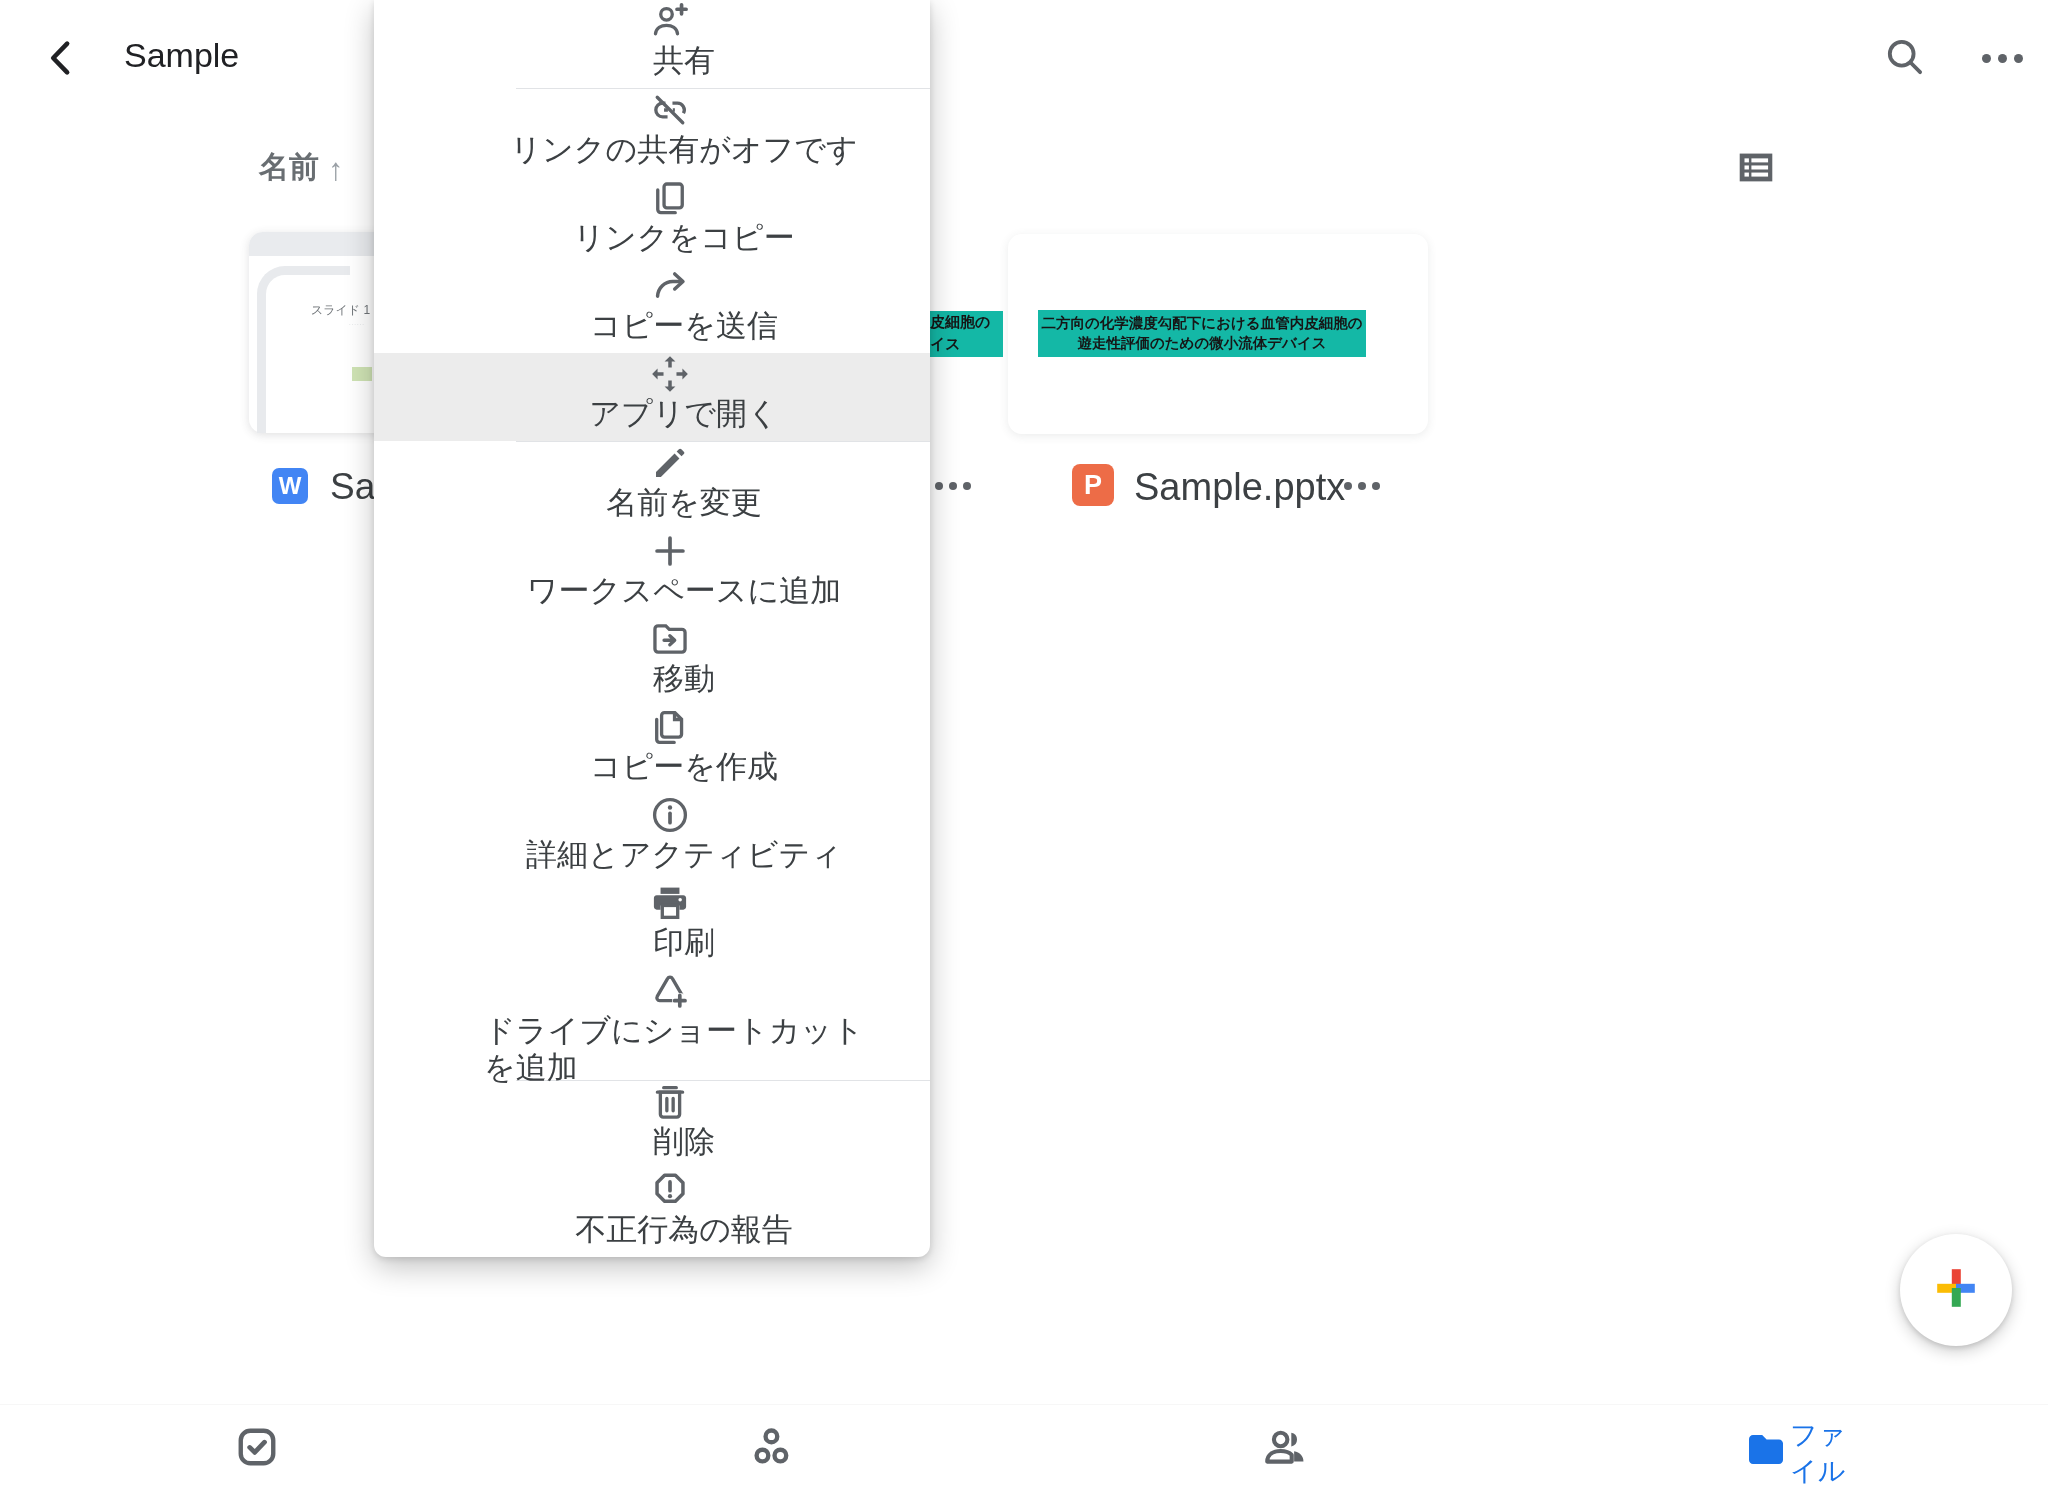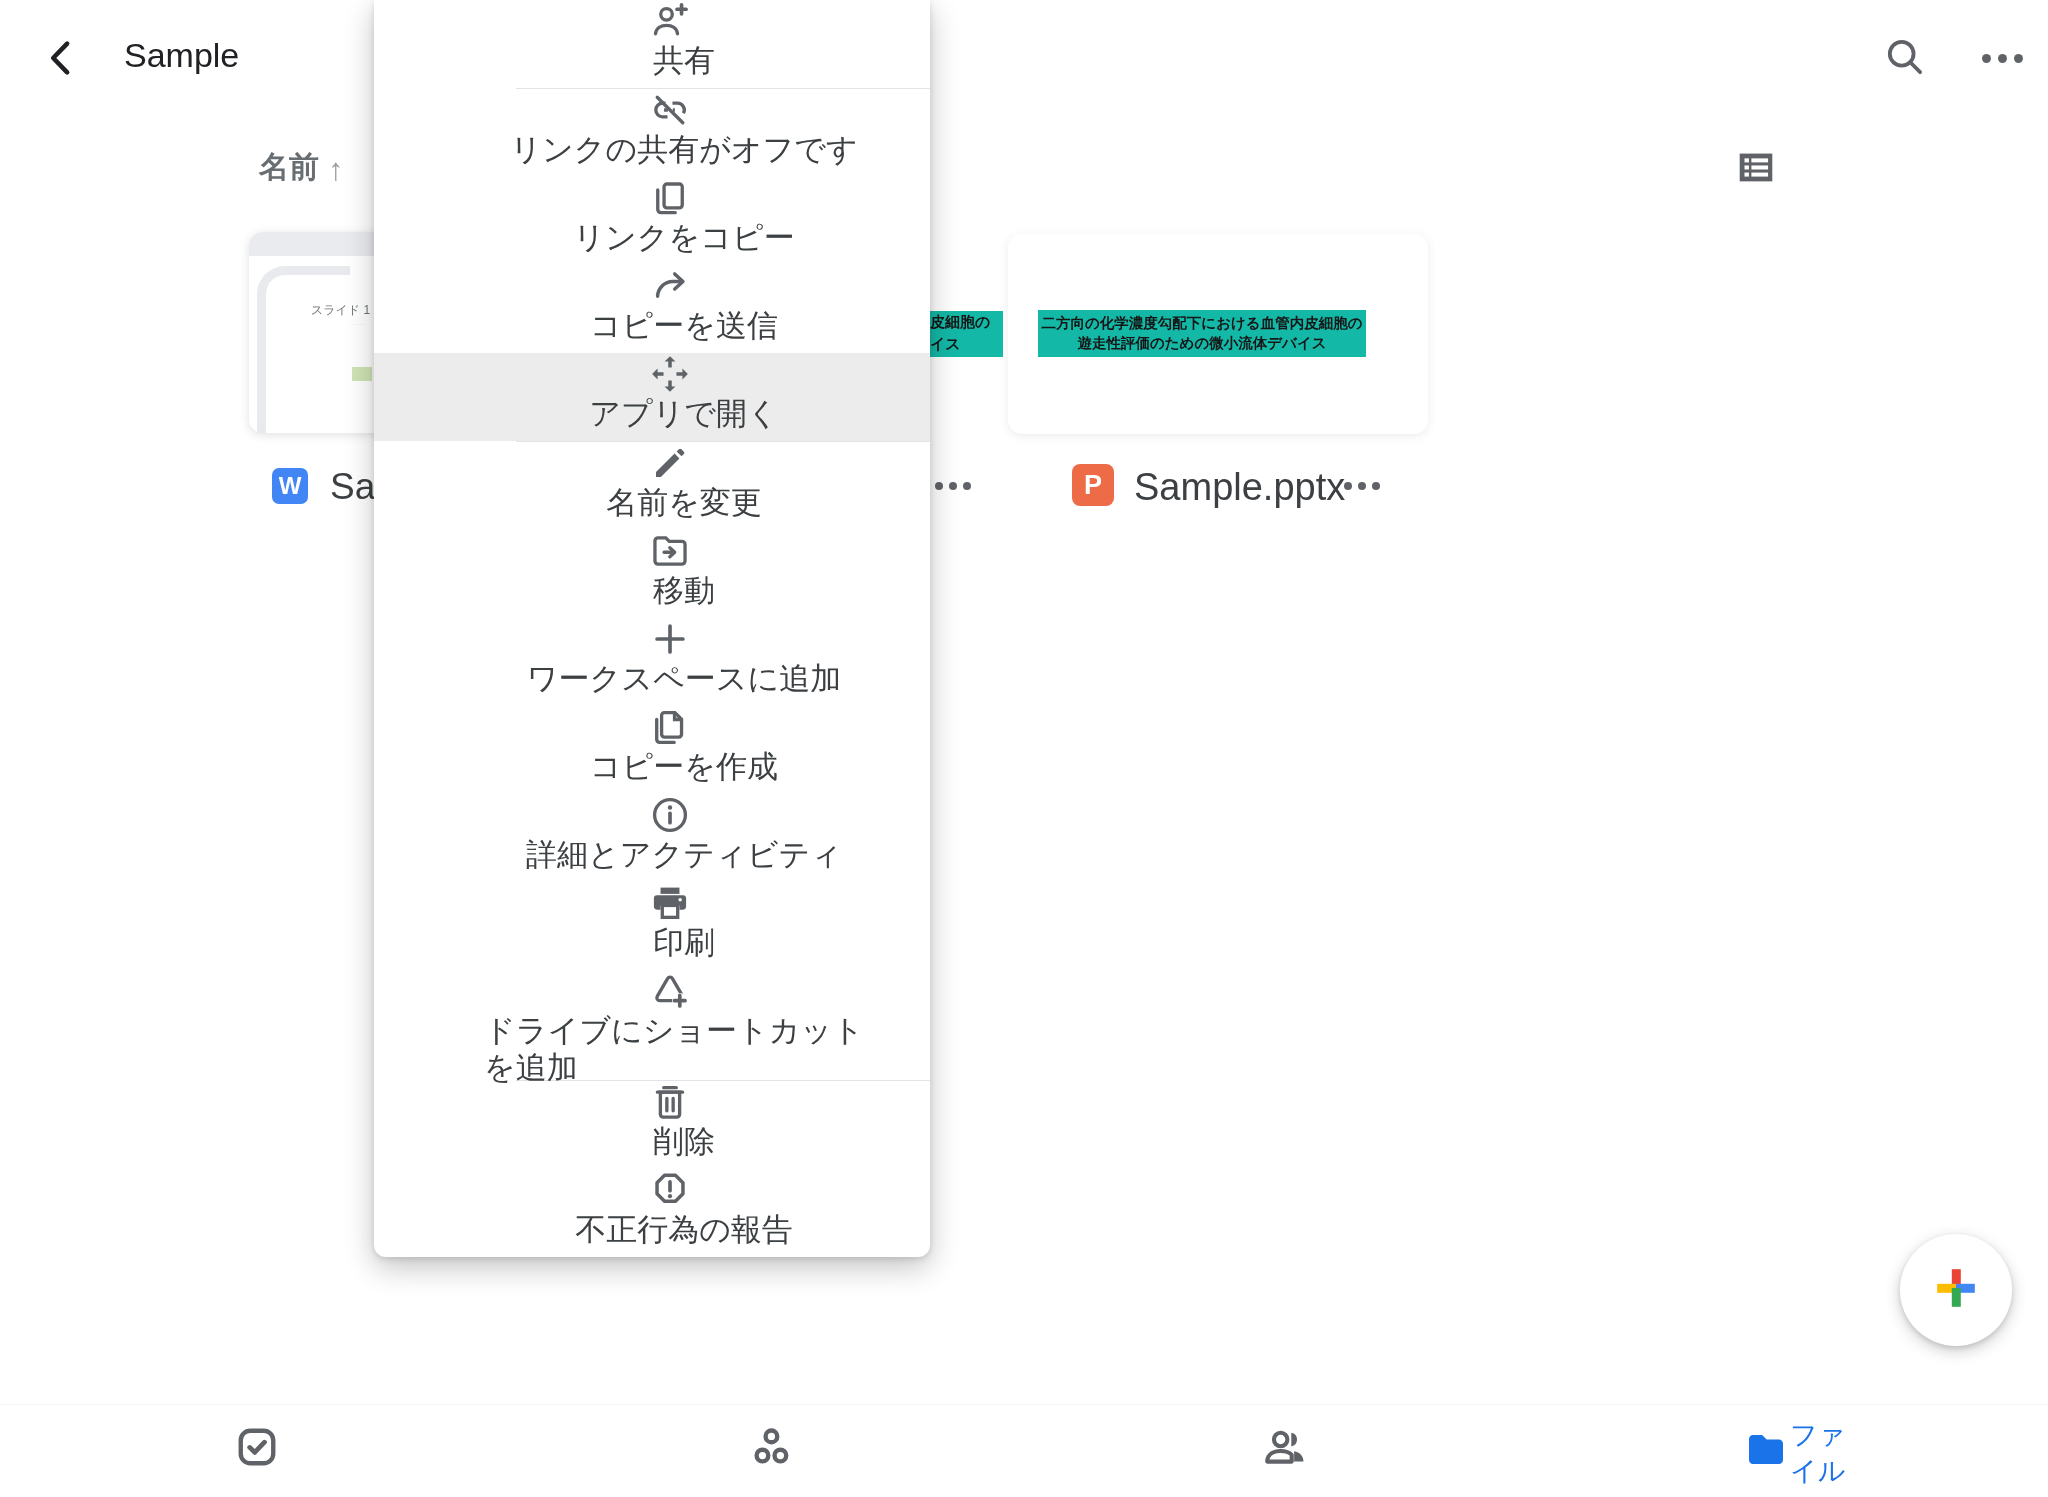--- a/index.html
+++ b/index.html
@@ -275,35 +275,35 @@
     <span class="m-ic">
       <svg width="42" height="42" viewBox="0 0 24 24" fill="#5f6368">
           <path d="M4 17.2V20h2.8L17.4 9.4 14.6 6.6zM19.9 6.9c.4-.4.4-1 0-1.4l-1.4-1.4c-.4-.4-1-.4-1.4 0l-1.3 1.3 2.8 2.8z"></path>
         </svg>
     </span>
     <span class="m-lb">名前を変更</span>
   </div>
 
   <div class="m-row">
     <span class="m-ic">
+      <svg width="42" height="42" viewBox="0 0 24 24" fill="none" stroke="#5f6368" stroke-width="2.1">
+          <path d="M12 4.6v14.8M4.6 12h14.8" stroke-linecap="round"></path>
+        </svg>
+    </span>
+    <span class="m-lb">ワークスペースに追加</span>
+  </div>
+
+  <div class="m-row">
+    <span class="m-ic">
       <svg width="42" height="42" viewBox="0 0 24 24" fill="none" stroke="#5f6368" stroke-width="1.9">
           <path d="M3.4 6.3c0-1 .8-1.8 1.8-1.8h4.4l2 2h7.2c1 0 1.8.8 1.8 1.8v9.4c0 1-.8 1.8-1.8 1.8H5.2c-1 0-1.8-.8-1.8-1.8z"></path>
           <path d="M8.6 12.7h5.6M11.9 10.1l2.8 2.6-2.8 2.6" stroke-linecap="round" stroke-linejoin="round"></path>
         </svg>
     </span>
     <span class="m-lb">移動</span>
-  </div>
-
-  <div class="m-row">
-    <span class="m-ic">
-      <svg width="42" height="42" viewBox="0 0 24 24" fill="none" stroke="#5f6368" stroke-width="2.1">
-          <path d="M12 4.6v14.8M4.6 12h14.8" stroke-linecap="round"></path>
-        </svg>
-    </span>
-    <span class="m-lb">ワークスペースに追加</span>
   </div>
 
   <div class="m-row">
     <span class="m-ic">
       <svg width="42" height="42" viewBox="0 0 24 24" fill="none" stroke="#5f6368" stroke-width="1.9">
           <path d="M8.8 3.8h6l3.8 3.8v8.6c0 .9-.7 1.6-1.6 1.6H8.8c-.9 0-1.6-.7-1.6-1.6V5.4c0-.9.7-1.6 1.6-1.6z"></path>
           <path d="M14.6 3.8v3.9h4"></path>
           <path d="M4.4 7.6v11.6c0 .9.7 1.6 1.6 1.6h8.4" stroke-linecap="round"></path>
         </svg>
     </span>

